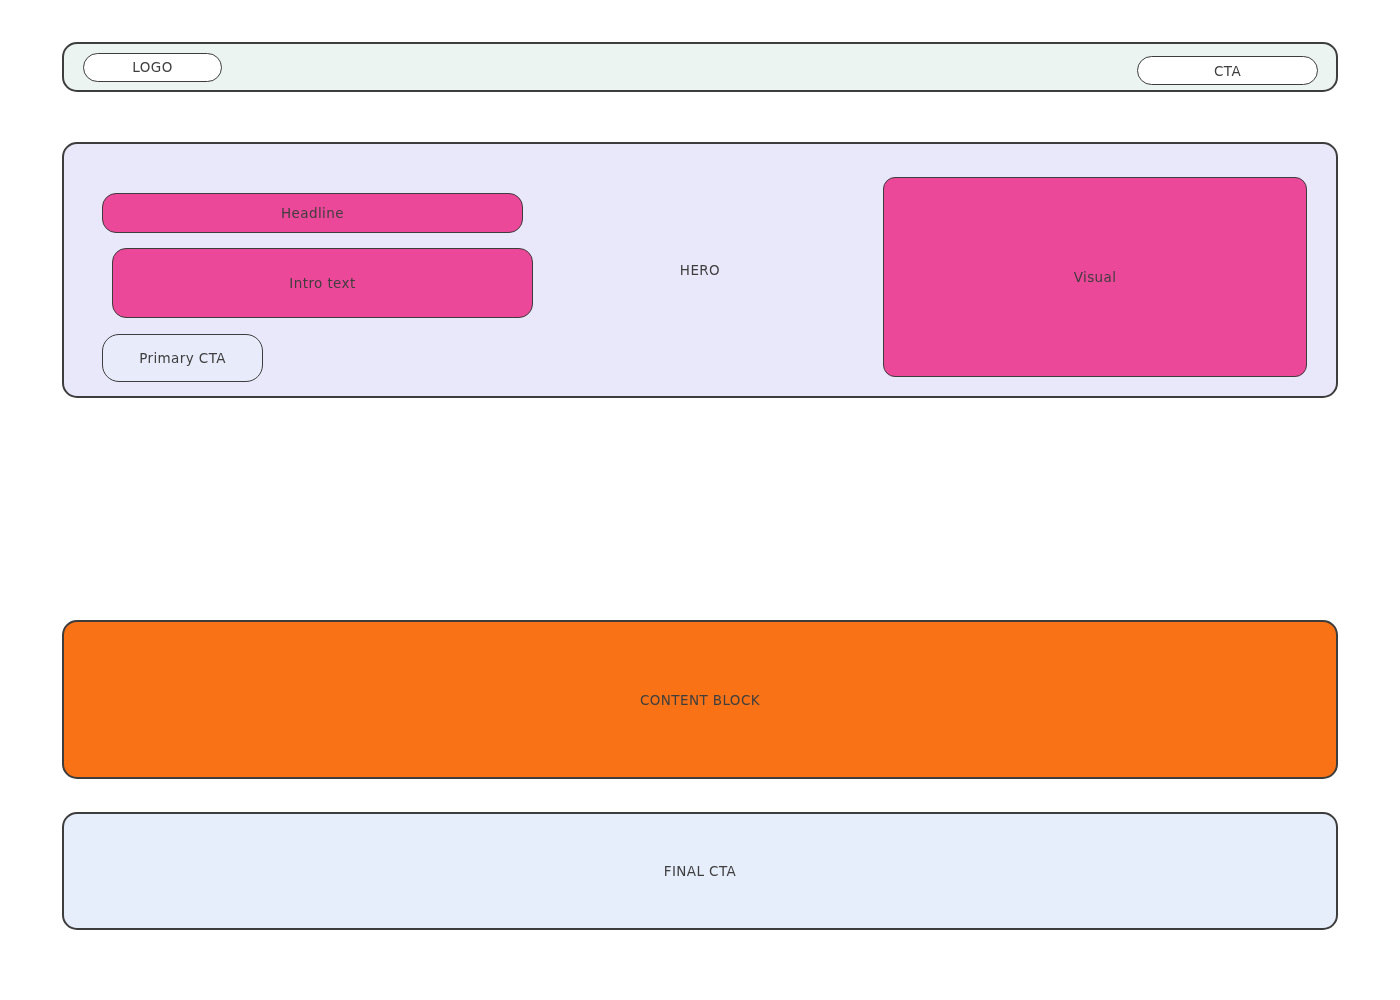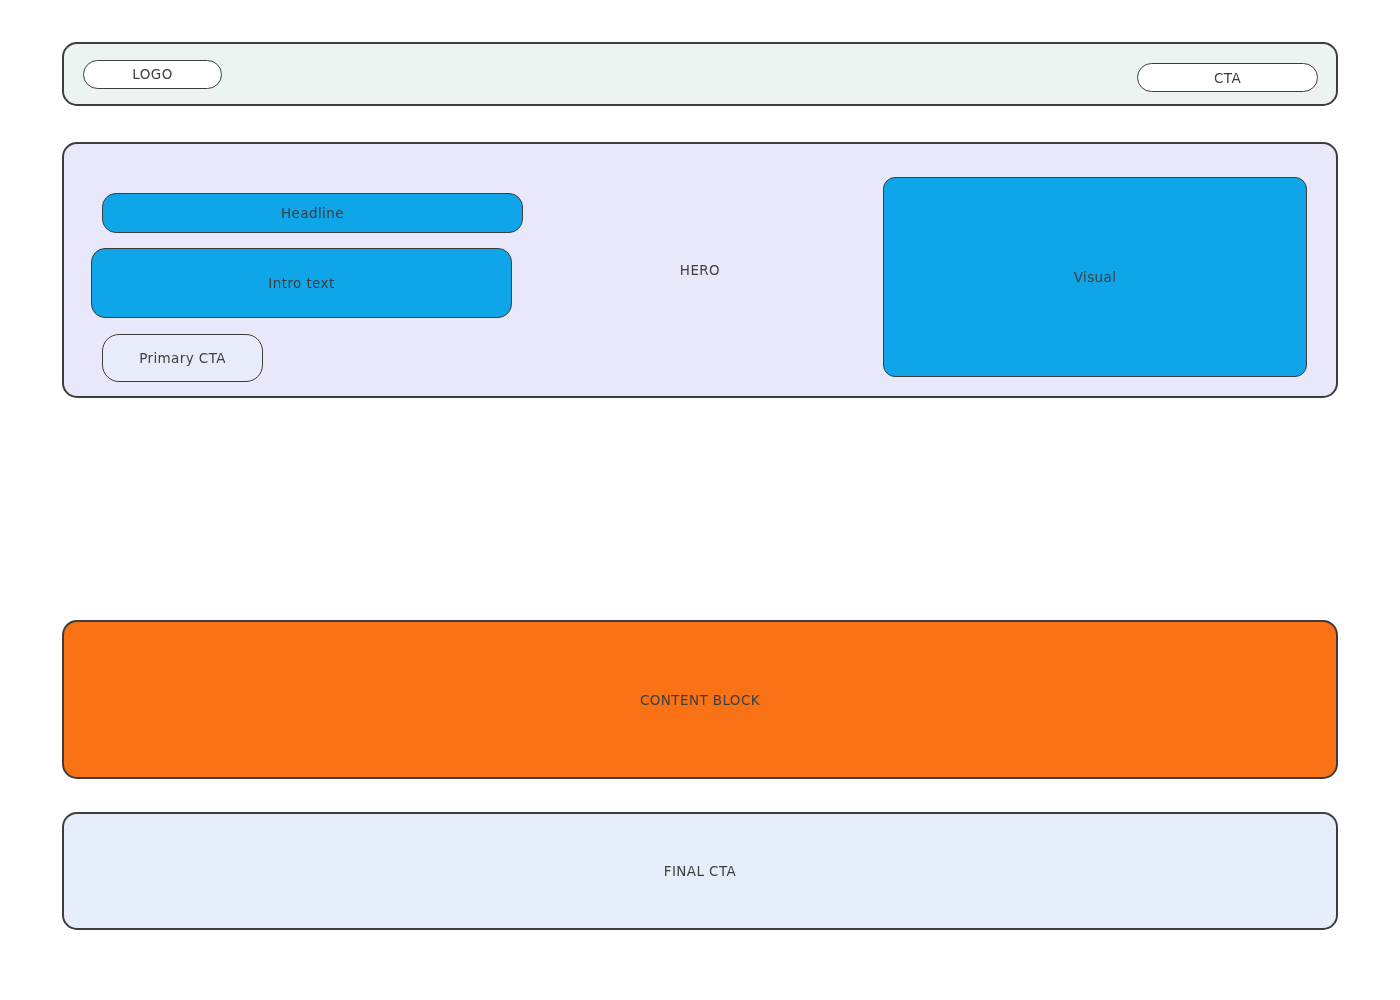--- a/index.html
+++ b/index.html
@@ -17,21 +17,21 @@
   }
   .section {
     position: absolute;
     left: 62px;
     width: 1276px;
     border: 2px solid #3d3d3d;
     border-radius: 15px;
   }
   .header {
     top: 42px;
-    height: 64px;
+    height: 50px;
     background: #ecf4f1;
     display: flex;
     align-items: center;
     justify-content: space-between;
     padding: 0 18px 0 19px;
   }
   .pill {
     background: #ffffff;
     border: 1.5px solid #3d3d3d;
     border-radius: 15px;
@@ -50,29 +50,29 @@
   .hero-center-label {
     position: absolute;
     inset: 0;
     display: flex;
     align-items: center;
     justify-content: center;
     pointer-events: none;
   }
   .wirebox {
     position: absolute;
-    background: #0ea5e9;
+    background: #ec4899;
     border: 1.5px solid #3d3d3d;
     border-radius: 14px;
     display: flex;
     align-items: center;
     justify-content: center;
   }
   .headline-box { left: 38px; top: 49px; width: 421px; height: 40px; }
-  .intro-box    { left: 27px; top: 104px; width: 421px; height: 70px; }
+  .intro-box    { left: 48px; top: 104px; width: 421px; height: 70px; }
   .primary-cta {
     position: absolute;
     left: 38px; top: 190px;
     width: 161px; height: 48px;
     background: #e7ebfa;
     border: 1.5px solid #3d3d3d;
     border-radius: 17px;
     display: flex;
     align-items: center;
     justify-content: center;

